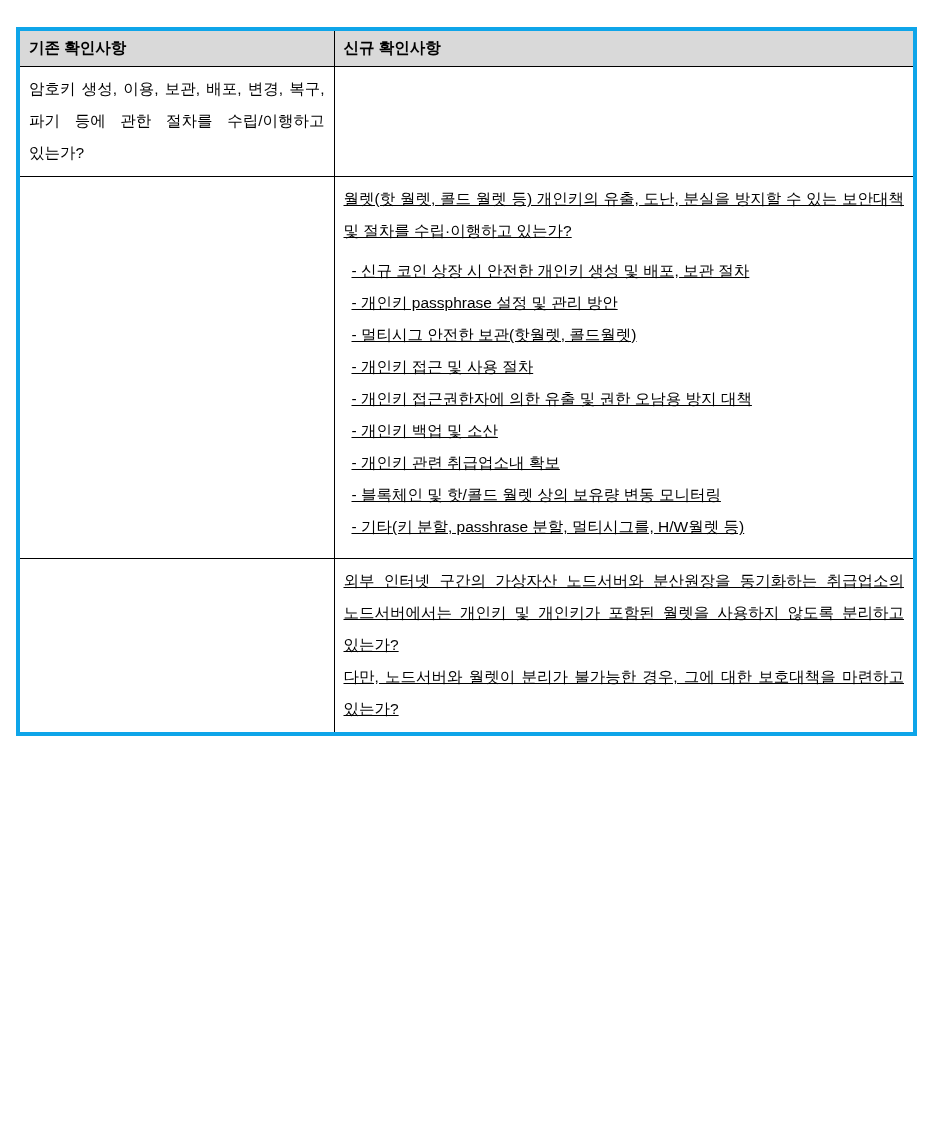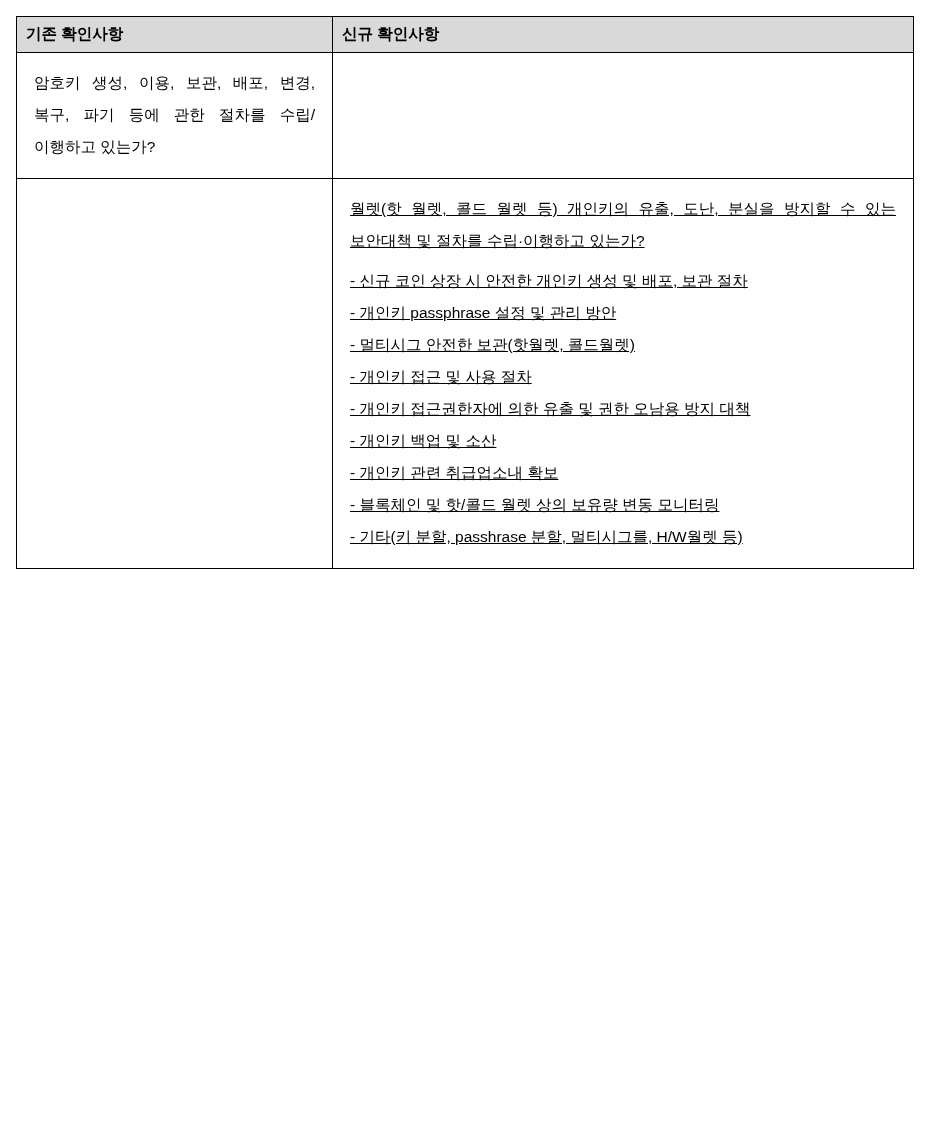--- a/index.html
+++ b/index.html
@@ -18,25 +18,25 @@
   .page {
     position: relative;
     width: 927px;
     height: 1144px;
     box-sizing: border-box;
   }
 
   table.checklist {
     position: absolute;
     left: 16px;
-    top: 16px;
+    top: 27px;
     width: 897px;
     border-collapse: collapse;
     table-layout: fixed;
-    border: 1px solid #0ea5e9;
+    border: 4px solid #0ea5e9;
   }
 
   table.checklist col.col-old { width: 316px; }
   table.checklist col.col-new { width: 581px; }
 
   table.checklist th,
   table.checklist td {
     border: 1px solid #000000;
     vertical-align: top;
     padding: 6px 9px 7px 9px;
@@ -58,21 +58,21 @@
 
   td.cell-old {
     text-align: justify;
     text-align-last: justify;
     text-justify: inter-character;
   }
 
   td.cell-new { text-align: left; text-decoration: underline; }
 
   .para {
-    margin: 8px;
+    margin: 0;
     text-align: justify;
     text-align-last: justify;
     text-justify: inter-character;
   }
   .para.last-left { text-align-last: left; }
 
   .bullets {
     list-style: none;
     margin: 8px;
     padding: 0;
@@ -124,16 +124,25 @@
               <li>- 멀티시그 안전한 보관(핫월렛, 콜드월렛)</li>
               <li>- 개인키 접근 및 사용 절차</li>
               <li>- 개인키 접근권한자에 의한 유출 및 권한 오남용 방지 대책</li>
               <li>- 개인키 백업 및 소산</li>
               <li>- 개인키 관련 취급업소내 확보</li>
               <li>- 블록체인 및 핫/콜드 월렛 상의 보유량 변동 모니터링</li>
               <li>- 기타(키 분할, passhrase 분할, 멀티시그를, H/W월렛 등)</li>
             </ul>
           </td>
         </tr>
+        <tr>
+          <td class="cell-old">
+            <div class="empty-cell"></div>
+          </td>
+          <td class="cell-new">
+            <p class="para last-left">외부 인터넷 구간의 가상자산 노드서버와 분산원장을 동기화하는 취급업소의 노드서버에서는 개인키 및 개인키가 포함된 월렛을 사용하지 않도록 분리하고 있는가?</p>
+            <p class="para last-left">다만, 노드서버와 월렛이 분리가 불가능한 경우, 그에 대한 보호대책을 마련하고 있는가?</p>
+          </td>
+        </tr>
       </tbody>
   </table>
 
 </div>
 
 </body></html>

